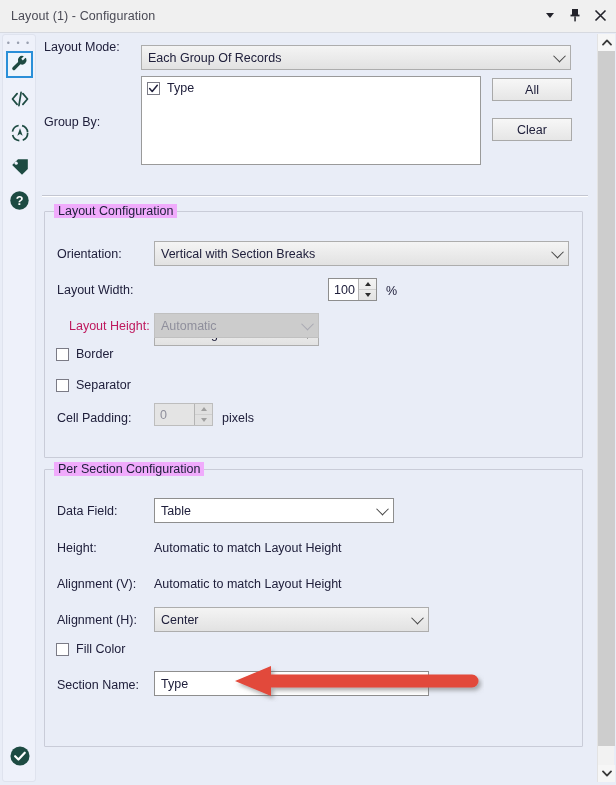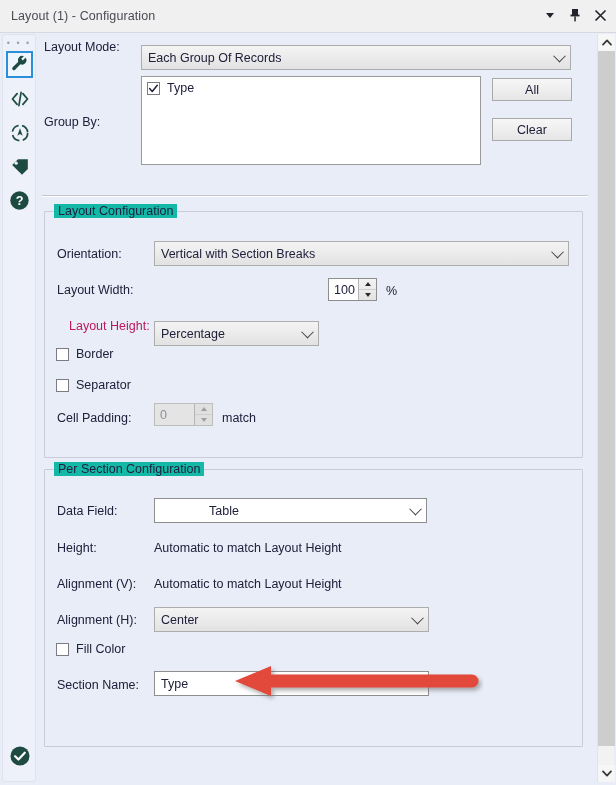--- a/index.html
+++ b/index.html
@@ -325,21 +325,21 @@
   
   .group {
     position: absolute;
     box-sizing: border-box;
     border: 1px solid #c9ccd8;
     border-radius: 1px;
   }
   .group-title {
     position: absolute;
     top: -8px; left: 9px;
-    background: #14b8a6;
+    background: #f0abfc;
     padding: 0 4px;
     font-size: 12.5px;
     color: #20203c;
     white-space: nowrap;
   }
 
   
   .annot {
     position: absolute;
     left: 232px; top: 664px;
@@ -487,20 +487,26 @@
             <i class="tri-up"></i>
           </span>
         <span class="spin-b dn">
             <i class="tri-dn"></i>
           </span>
       </span>
     </div>
     <div class="lbl" style="left:349px; top:250px;">%</div>
 
     <div class="lbl disabled" style="left:20px; top:285px;">Layout Height:</div>
+    <div class="combo disabled" style="left:117px; top:279px; width:165px;">
+      <span class="combo-text">Automatic</span>
+      <span class="combo-arrow">
+          <i class="chev"></i>
+        </span>
+    </div>
 
     <div class="cbrow" style="left:19px; top:313px;">
       <span class="cbox"></span>
       <span class="cbtext">Border</span>
     </div>
 
     <div class="cbrow" style="left:19px; top:344px;">
       <span class="cbox"></span>
       <span class="cbtext">Separator</span>
     </div>
@@ -510,28 +516,28 @@
       <span class="spinner-val">0</span>
       <span class="spinner-btns">
         <span class="spin-b up">
             <i class="tri-up"></i>
           </span>
         <span class="spin-b dn">
             <i class="tri-dn"></i>
           </span>
       </span>
     </div>
-    <div class="lbl" style="left:185px; top:377px;">match</div>
+    <div class="lbl" style="left:185px; top:377px;">pixels</div>
 
     <div class="group" style="left:7px; top:435px; width:539px; height:278px;">
       <span class="group-title">Per Section Configuration</span>
     </div>
 
     <div class="lbl" style="left:20px; top:470px;">Data Field:</div>
-    <div class="combo white" style="left:117px; top:464px; width:273px;padding-left:48px;">
+    <div class="combo white" style="left:117px; top:464px; width:240px;">
       <span class="combo-text">Table</span>
       <span class="combo-arrow">
           <i class="chev"></i>
         </span>
     </div>
 
     <div class="lbl" style="left:20px; top:507px;">Height:</div>
     <div class="lbl" style="left:117px; top:507px;">Automatic to match Layout Height</div>
 
     <div class="lbl" style="left:20px; top:543px;">Alignment (V):</div>

